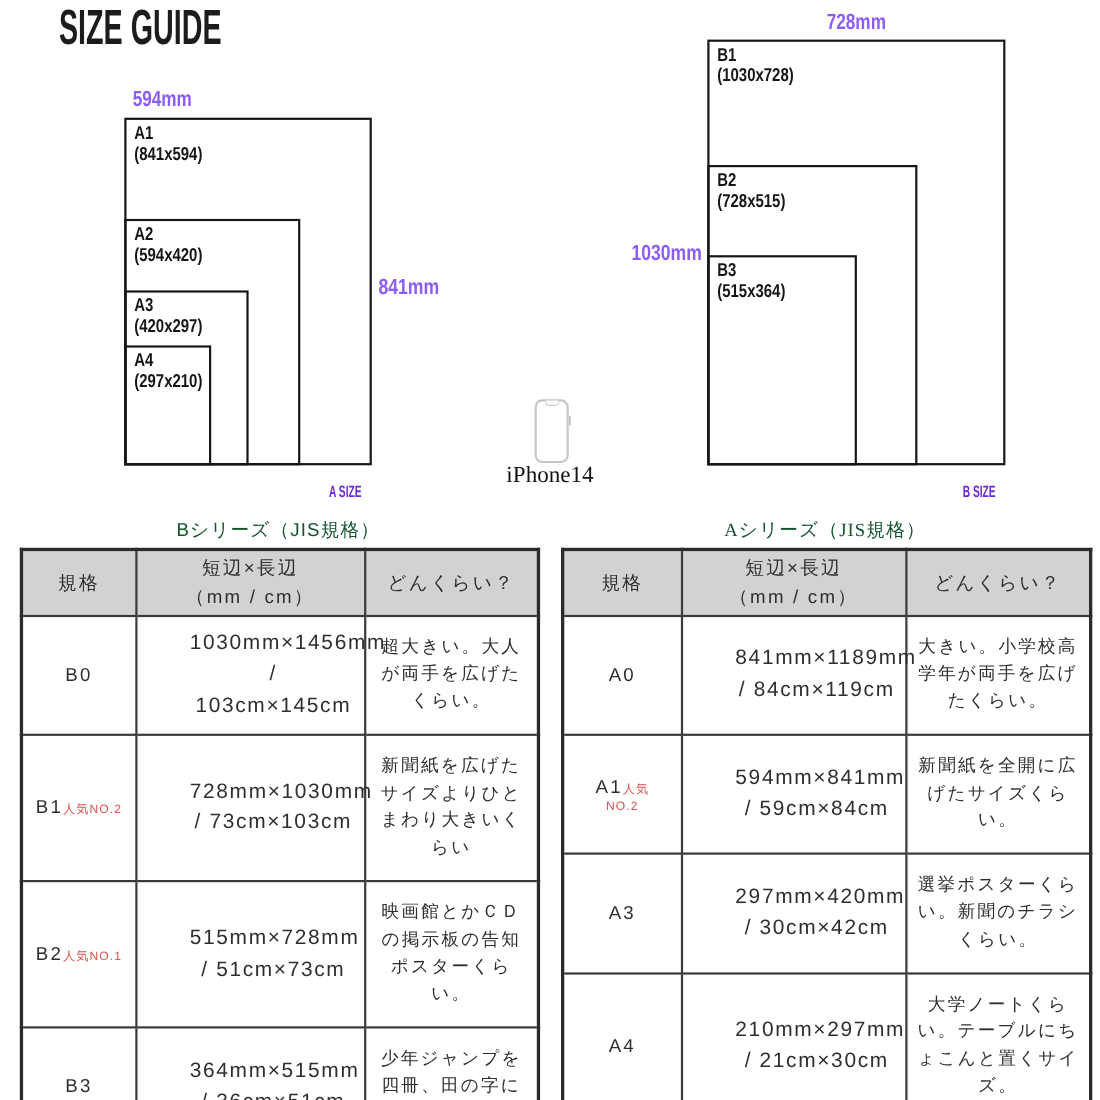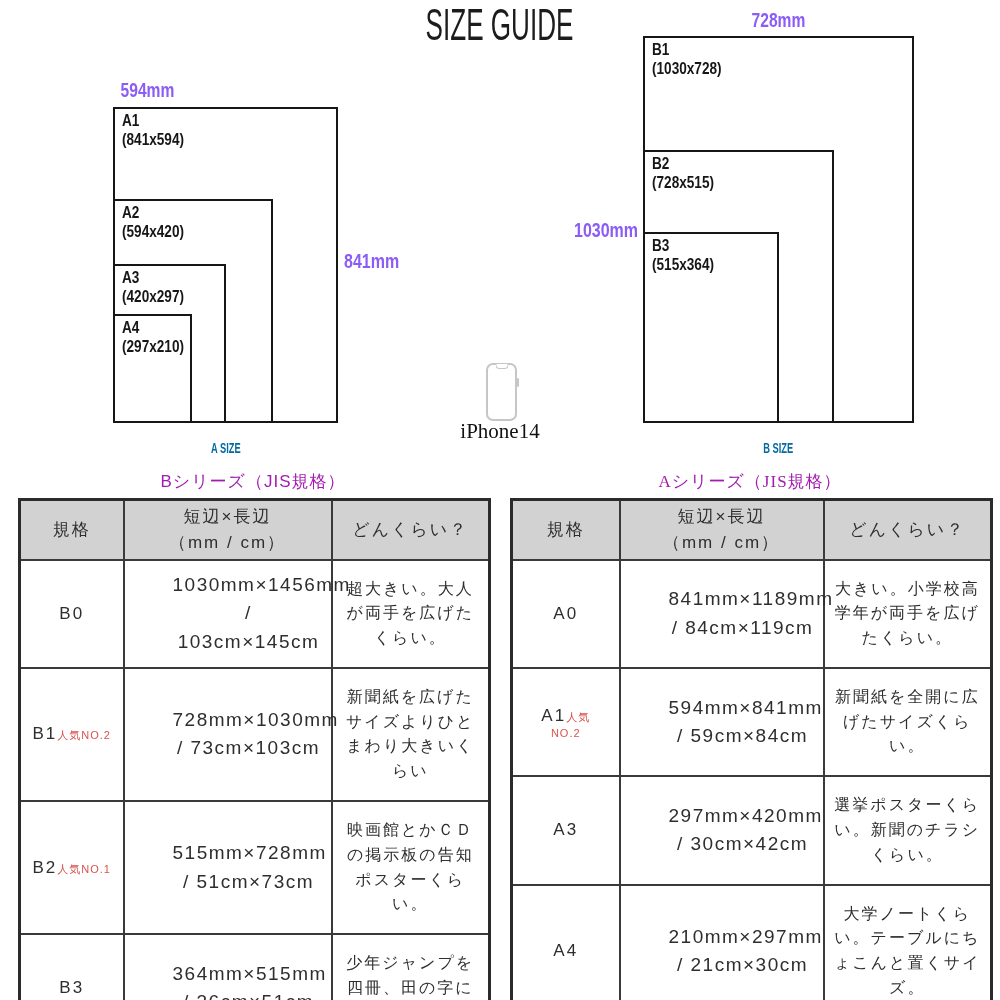--- a/index.html
+++ b/index.html
@@ -1,35 +1,35 @@
 <!DOCTYPE html>
 <html><head>
 <meta charset="utf-8">
 <style>
   html,body{margin:0;padding:0;background:#fff;}
   .canvas{position:relative;width:1000px;height:1000px;background:#ffffff;overflow:hidden;
           font-family:"Liberation Sans","DejaVu Sans",sans-serif;color:#222;}
 
   
-  .title{position:absolute;left:0;right:0;top:2px;text-align:center;
-         font-weight:normal;font-size:45px;line-height:1.0;color:#1c1c1c;letter-spacing:0;}
+  .title{position:absolute;left:0;right:0;top:2px;text-align:left;
+         font-weight:bold;font-size:45px;line-height:1.0;color:#1c1c1c;letter-spacing:0;}
   .cxt{display:inline-block;transform:scaleX(.58);transform-origin:center top;white-space:nowrap;}
 
   
   .cxl{display:inline-block;transform:scaleX(.8);transform-origin:left top;white-space:nowrap;}
   .cxc{display:inline-block;transform:scaleX(.78);transform-origin:center top;white-space:nowrap;}
   .cxr{display:inline-block;transform:scaleX(.8);transform-origin:right top;white-space:nowrap;}
   .cx6{display:inline-block;transform:scaleX(.62);transform-origin:center top;white-space:nowrap;}
 
   
   .rect{position:absolute;border:2px solid #161616;box-sizing:border-box;background:transparent;}
   .box-label{position:absolute;left:7px;top:3px;font-weight:bold;font-size:17px;line-height:1.1;
              color:#161616;transform:scaleX(.8);transform-origin:left top;white-space:nowrap;}
   .dim{position:absolute;font-weight:bold;font-size:20px;color:#8b5cf6;line-height:1;}
-  .cap{position:absolute;font-weight:bold;font-size:15px;color:#0369a1;line-height:1;text-align:center;}
+  .cap{position:absolute;font-weight:bold;font-size:15px;color:#6d28d9;line-height:1;text-align:right;}
 
   .a1{left:113px;top:107px;width:225px;height:316px;}
   .a2{left:113px;top:199px;width:160px;height:224px;}
   .a3{left:113px;top:264px;width:113px;height:159px;}
   .a4{left:113px;top:314px;width:79px;height:109px;}
   .dim-a-top{left:113px;width:225px;top:80px;}
   .dim-a-side{left:344px;top:251px;}
   .cap-a{left:113px;width:225px;top:440px;}
 
   .b1{left:643px;top:36px;width:271px;height:387px;}
@@ -43,21 +43,21 @@
   .phone{position:absolute;left:486px;top:363px;width:31px;height:58px;box-sizing:border-box;
          border:2px solid #c6c6c6;border-radius:7px;background:#fff;}
   .notch{position:absolute;left:50%;top:-1px;transform:translateX(-50%);width:13px;height:5px;
          box-sizing:border-box;border:1.5px solid #c6c6c6;border-top:none;
          border-radius:0 0 4px 4px;background:#fff;}
   .sidebtn{position:absolute;right:-4px;top:13px;width:2px;height:9px;background:#c6c6c6;border-radius:1px;}
   .phone-label{position:absolute;left:440px;width:120px;top:419px;text-align:center;
                font-family:"Liberation Serif","DejaVu Serif",serif;font-size:21px;color:#111;}
 
   
-  .tbl-title{position:absolute;top:470px;font-size:17px;letter-spacing:1px;color:#a21caf;text-align:center;}
+  .tbl-title{position:absolute;top:470px;font-size:17px;letter-spacing:1px;color:#14532d;text-align:center;}
   .tt-b{left:18px;width:470px;}
   .tt-a{left:510px;width:480px;font-family:Liberation Serif, serif;}
 
   table.tbl{position:absolute;top:498px;border-collapse:collapse;table-layout:fixed;
             background:#fff;border:3px solid #2b2b2b;}
   .tbl-b{left:18px;width:470px;}
   .tbl-a{left:510px;width:480px;}
   .tbl td,.tbl th{border:2px solid #3a3a3a;text-align:center;vertical-align:middle;
                   padding:2px 6px;box-sizing:border-box;color:#2e2e2e;}
   .tbl th{background:#d2d2d2;font-weight:normal;font-size:17px;letter-spacing:2px;line-height:1.5;}

